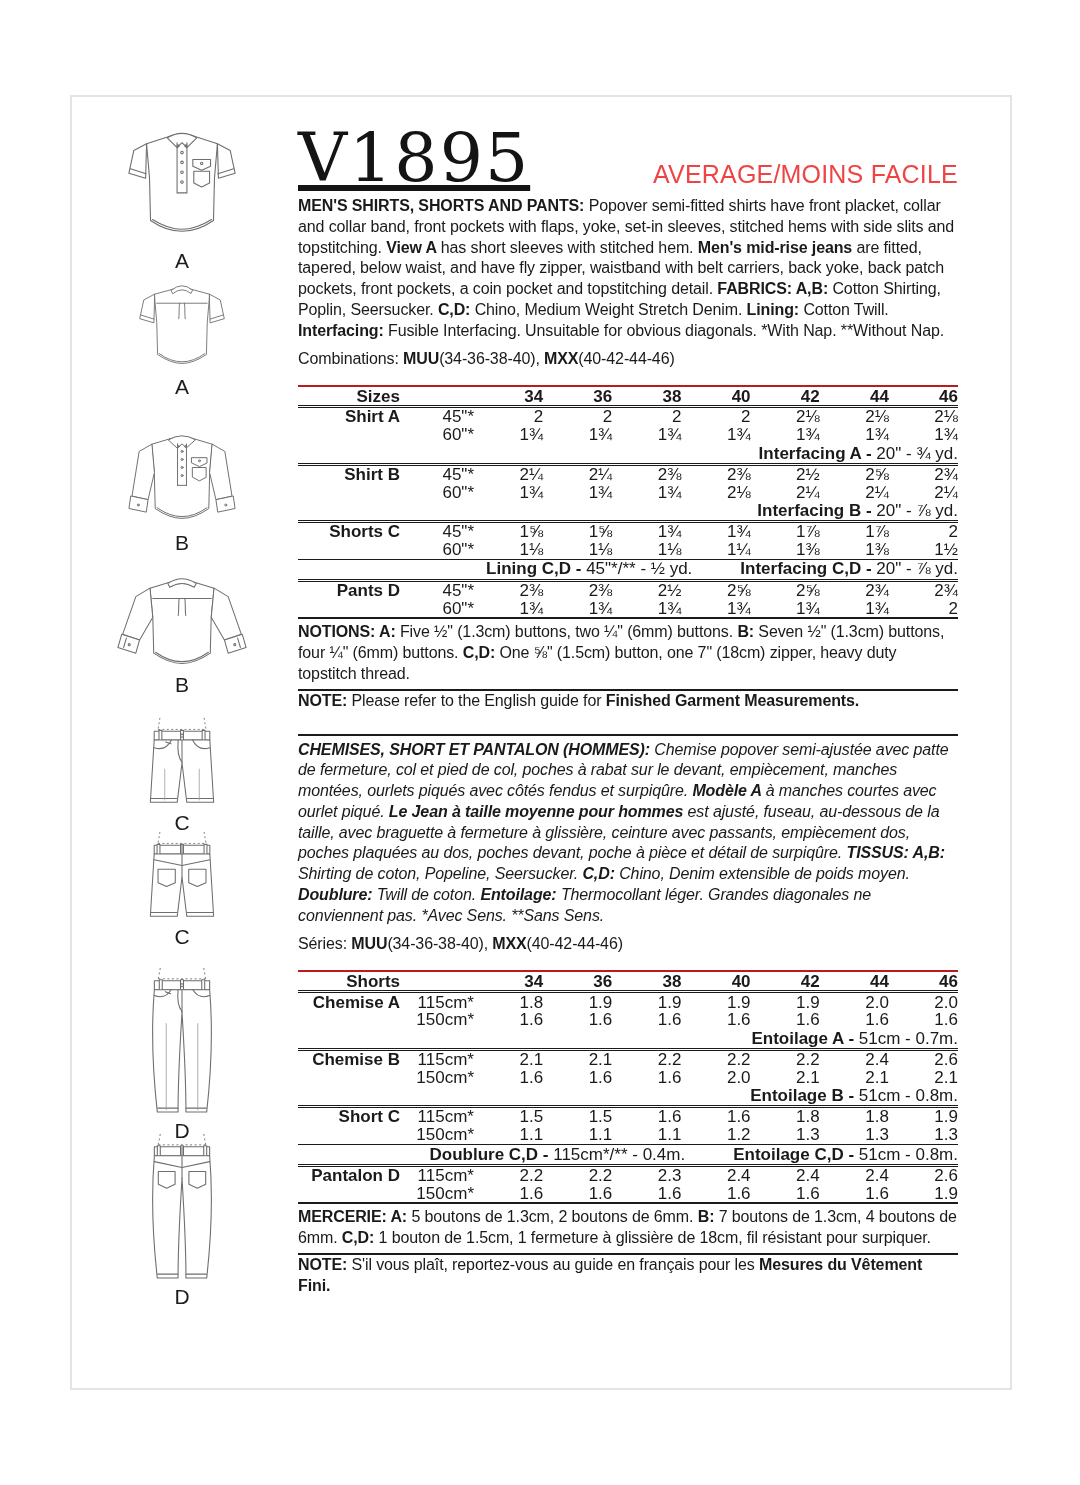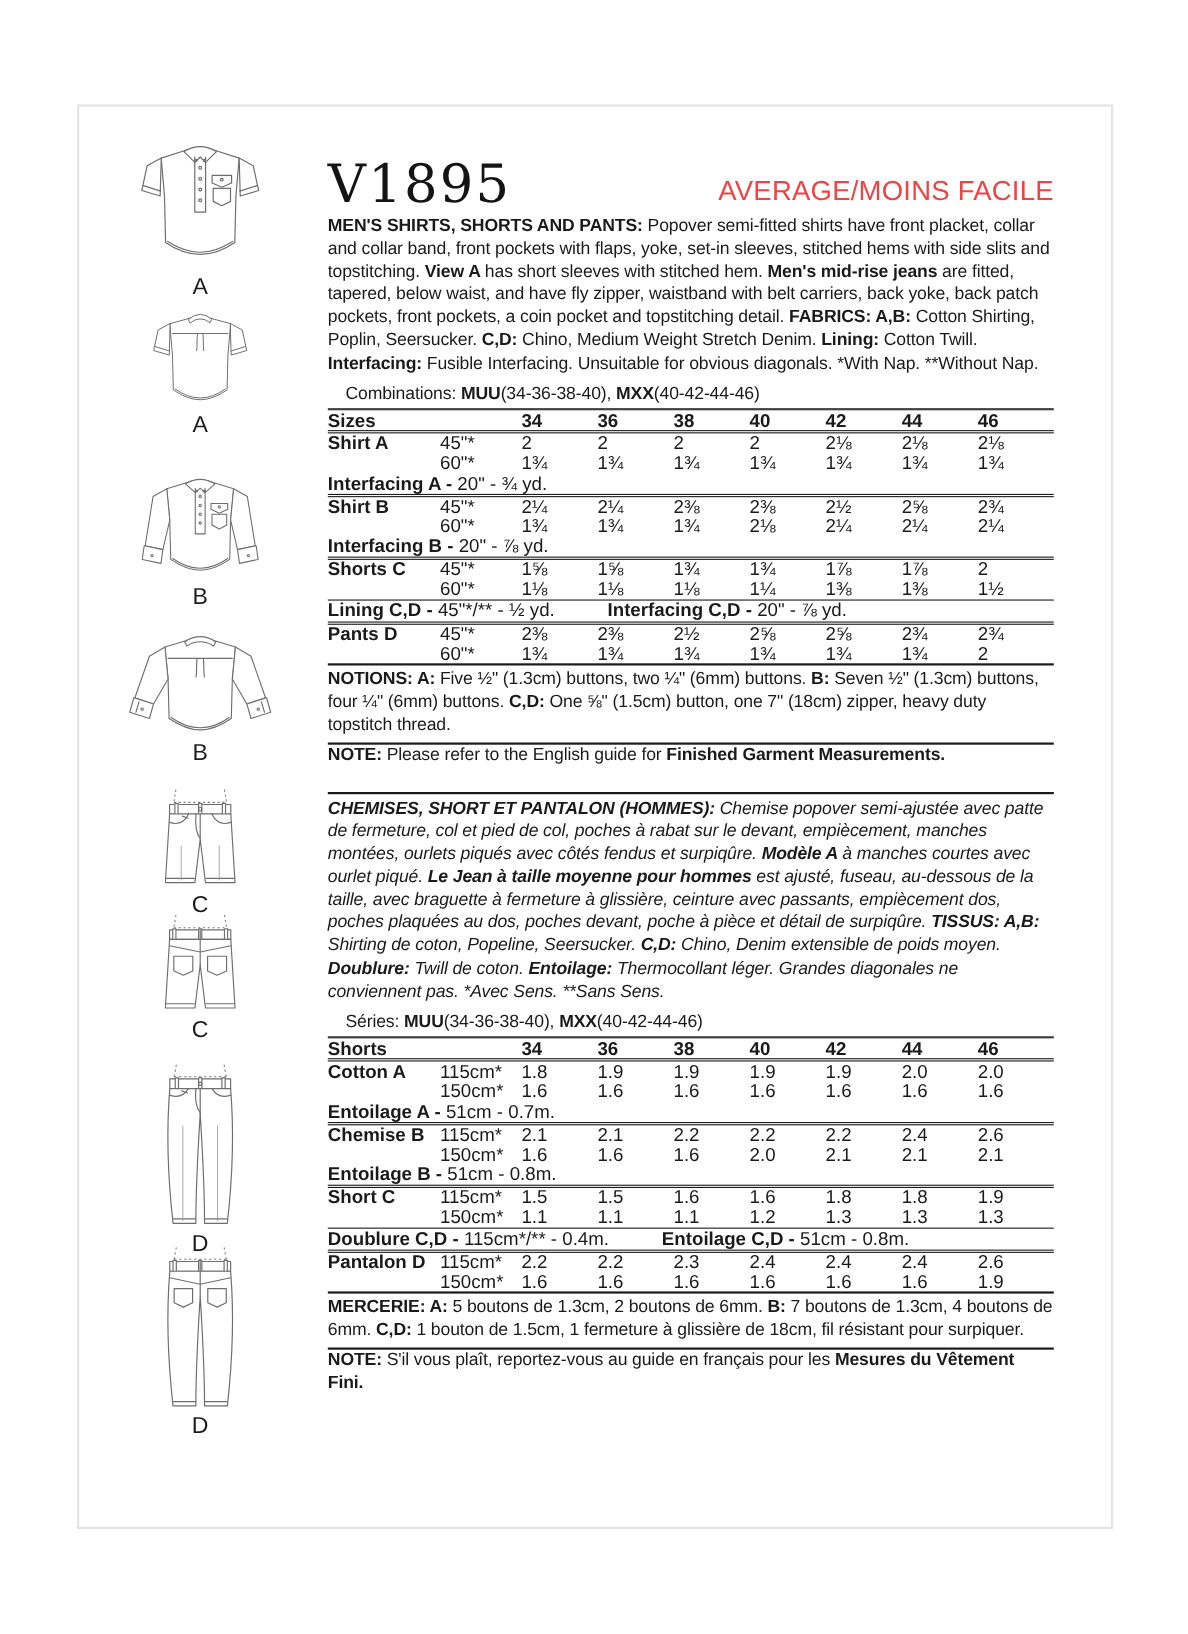--- a/index.html
+++ b/index.html
@@ -6,27 +6,27 @@
   html,body{margin:0;padding:0;}
   body{
     width:1080px;height:1485px;position:relative;background:#fff;
     font-family:"Liberation Sans",sans-serif;color:#1a1a1a;overflow:hidden;
     -webkit-font-smoothing:antialiased;
   }
   .frame{position:absolute;left:70px;top:95px;width:938px;height:1291px;border:2px solid #e4e4e4;}
   
   .content{position:absolute;left:298px;top:112px;width:660px;}
   .titlerow{display:flex;justify-content:space-between;align-items:flex-end;height:80px;margin-bottom:4px;}
-  .vnum{font-family:"DejaVu Serif",serif;font-size:48px;line-height:1;font-weight:400;letter-spacing:2px;color:#141414;}
+  .vnum{font-family:"DejaVu Serif",serif;font-size:68px;line-height:1;font-weight:400;letter-spacing:2px;color:#141414;text-decoration:underline;}
   .difficulty{font-size:25px;letter-spacing:.2px;padding-bottom:3px;color:#ef4444;margin-left:22px;}
   .para{font-size:16px;line-height:20.8px;letter-spacing:-.12px;}
   .para b{font-weight:700;}
-  .combos{margin-top:7px;margin-left:16px;}
+  .combos{margin-top:7px;}
   
-  .sizetable{margin-top:2px;border-top:2px solid #404040;border-bottom:2.4px solid #1a1a1a;font-size:17px;}
+  .sizetable{margin-top:16px;border-top:2px solid #b91c1c;border-bottom:2.4px solid #1a1a1a;font-size:17px;text-align:right;}
   .trow{display:grid;grid-template-columns:102px 74px repeat(7,1fr);line-height:15.5px;padding:1.2px 0;align-items:baseline;}
   .tnote{line-height:15.5px;padding:1.6px 0;font-size:17px;}
   .tlabel{font-weight:700;}
   .thead .tval{font-weight:700;}
   .sep-double{border-bottom:3px double #1a1a1a;}
   .top-line{border-top:1.5px solid #1a1a1a;}
   .notepart{margin-right:48px;}
   .notepart:last-child{margin-right:0;}
   .block-tight{margin-top:3px;}
   .note-row{border-top:2px solid #1a1a1a;margin-top:4px;padding-top:0;}
@@ -331,21 +331,21 @@
         <span class="twidth"></span>
         <span class="tval">34</span>
         <span class="tval">36</span>
         <span class="tval">38</span>
         <span class="tval">40</span>
         <span class="tval">42</span>
         <span class="tval">44</span>
         <span class="tval">46</span>
       </div>
       <div class="trow">
-        <span class="tlabel">Cotton A</span>
+        <span class="tlabel">Chemise A</span>
         <span class="twidth">115cm*</span>
         <span class="tval">1.8</span>
         <span class="tval">1.9</span>
         <span class="tval">1.9</span>
         <span class="tval">1.9</span>
         <span class="tval">1.9</span>
         <span class="tval">2.0</span>
         <span class="tval">2.0</span>
       </div>
       <div class="trow">

